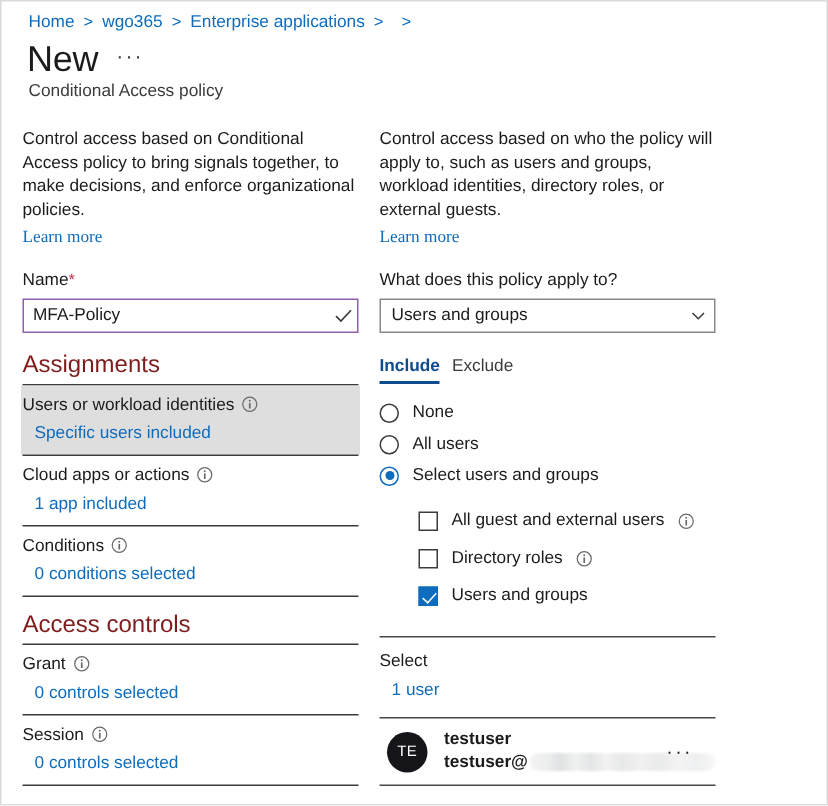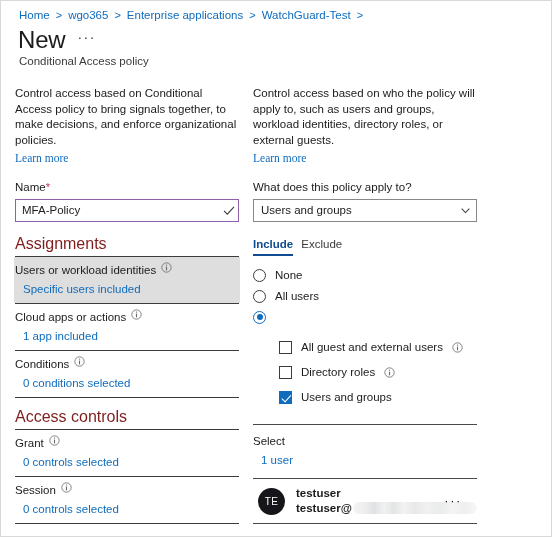--- a/index.html
+++ b/index.html
@@ -136,20 +136,21 @@
 
   .assign-row { padding: 5px 0 6px 0; }
   .assign-row.selected {
     background: #dedede;
     margin: 0 -1px;
     padding-left: 1px;
     padding-right: 1px;
   }
   .assign-top {
     display: flex;
+    align-items: center;
     gap: 5px;
     font-size: 11.5px;
     line-height: 16px;
     color: #1b1b1b;
   }
   .assign-value {
     display: inline-block;
     margin-top: 4px;
     margin-left: 8px;
     font-size: 11.5px;
@@ -361,21 +362,20 @@
 
 <div id="page">
 
   <nav class="breadcrumb">
     <a class="crumb">Home</a>
     <span class="crumb-sep">&gt;</span>
     <a class="crumb">wgo365</a>
     <span class="crumb-sep">&gt;</span>
     <a class="crumb">Enterprise applications</a>
     <span class="crumb-sep">&gt;</span>
-    <a class="crumb">WatchGuard-Test</a>
     <span class="crumb-sep">&gt;</span>
   </nav>
 
   <div class="title-row">
     <h1 class="page-title">New</h1>
     <span class="ellipsis-btn">···</span>
   </div>
   <div class="subtitle">Conditional Access policy</div>
 
   <div class="col col-left">
@@ -517,20 +517,21 @@
     <div class="radio-row">
       <span class="radio"></span>
       <span class="radio-label">None</span>
     </div>
     <div class="radio-row">
       <span class="radio"></span>
       <span class="radio-label">All users</span>
     </div>
     <div class="radio-row">
       <span class="radio on"></span>
+      <span class="radio-label">Select users and groups</span>
     </div>
 
     <div style="height:7px"></div>
 
     
     <div class="cb-row">
       <span class="cb"></span>
       <span class="cb-label">All guest and external users</span>
       <span class="info-icon">
         <svg viewBox="0 0 12 12" width="11" height="11">

